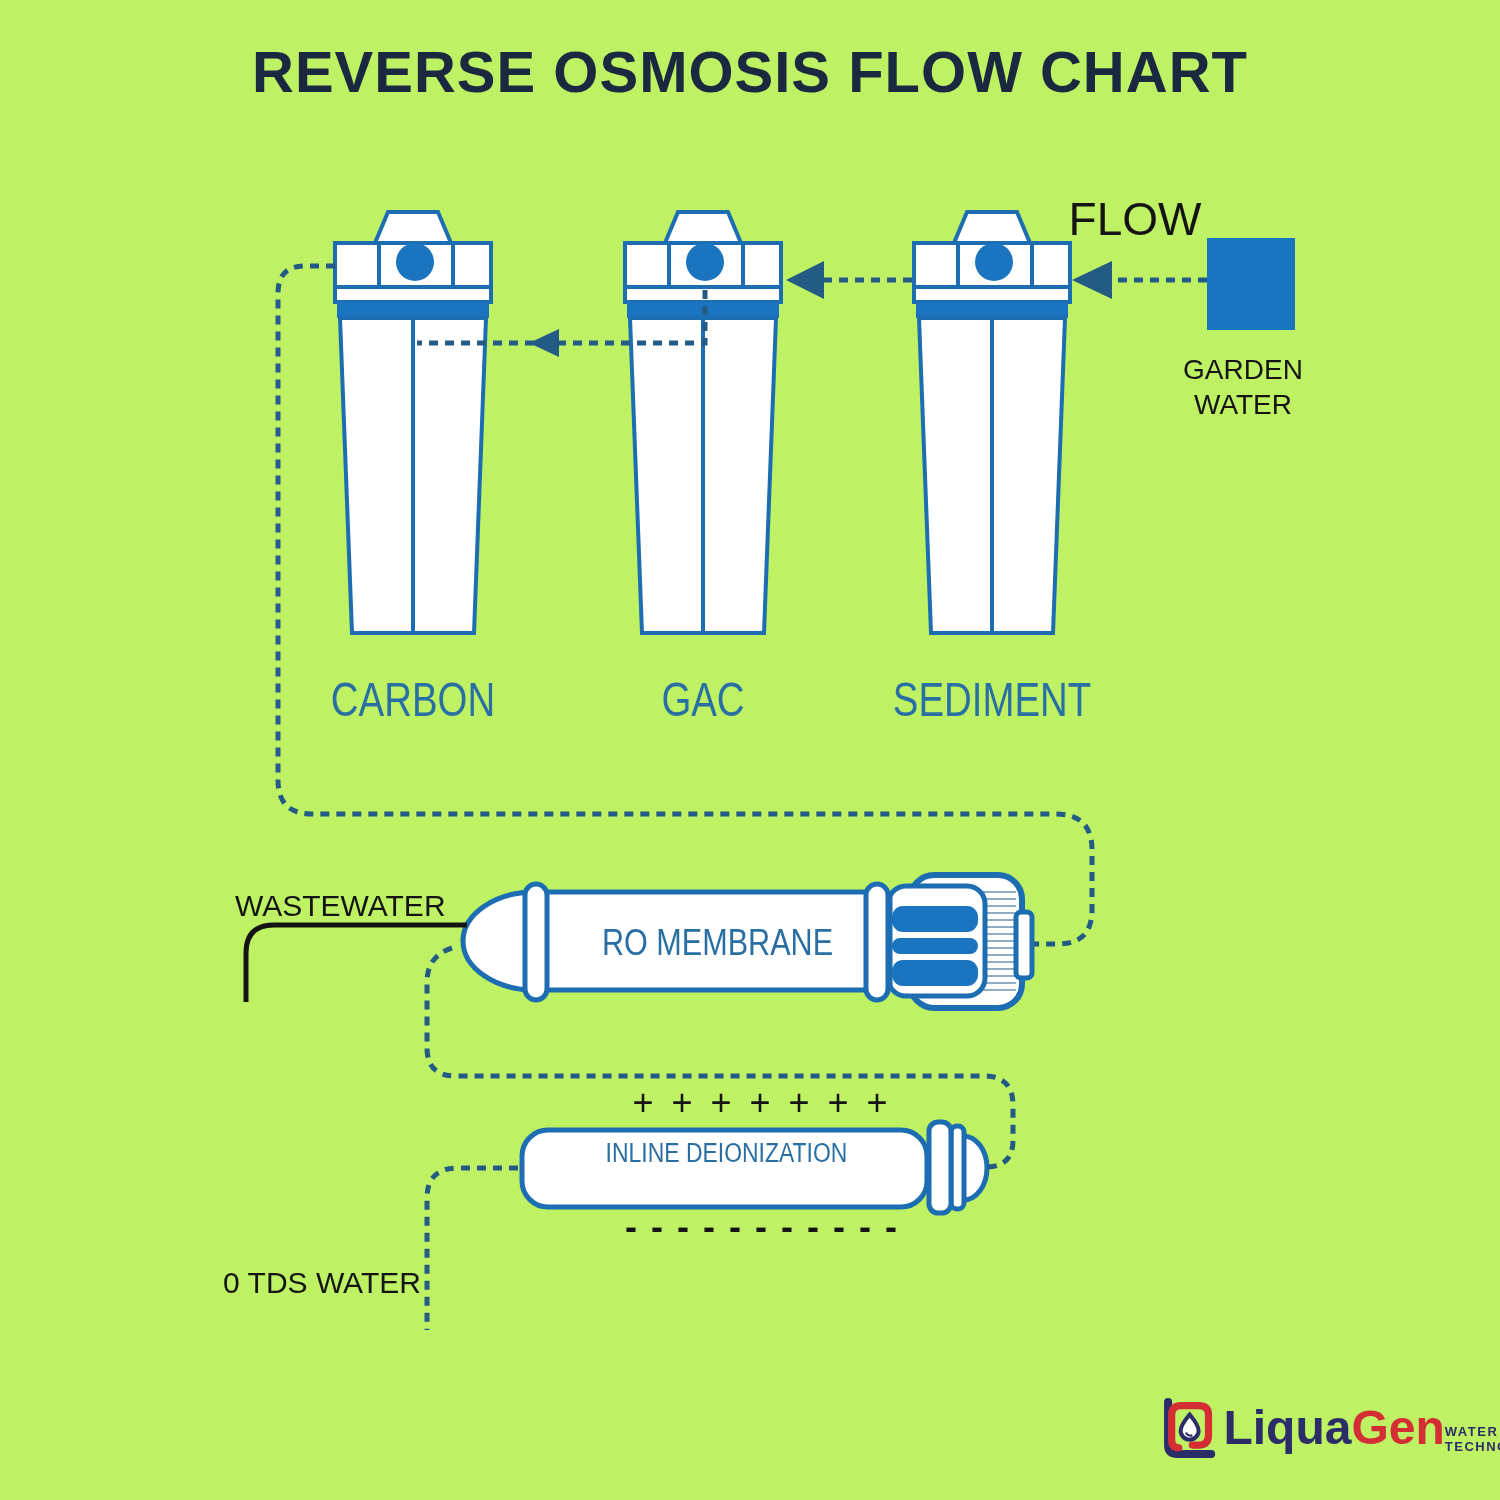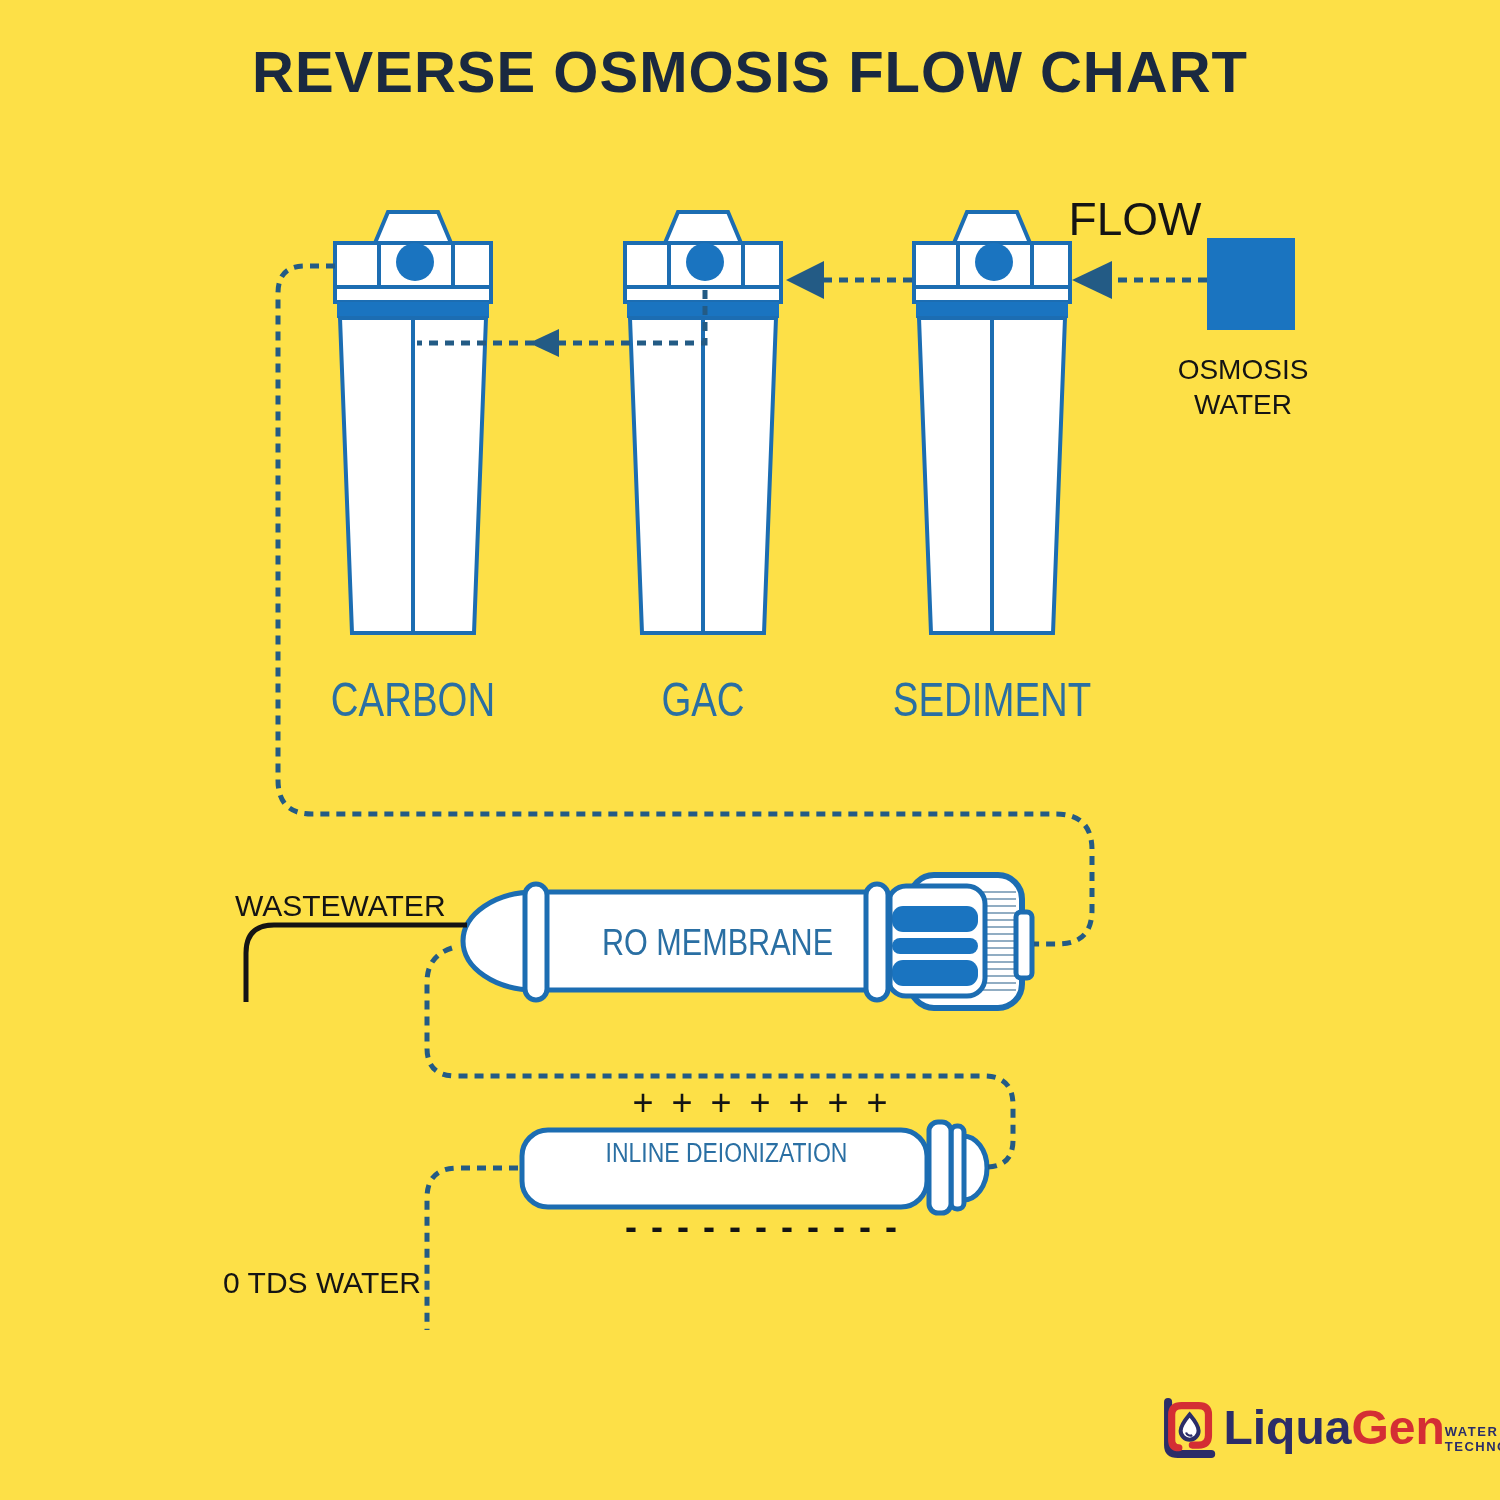--- a/index.html
+++ b/index.html
@@ -1,21 +1,21 @@
 <!DOCTYPE html>
 <html style="--outline-blue: #1c6db2; --fill-blue: #1a74c0; --dash-blue: #235b85; --label-blue: #2a6fa3; --title-navy: #1a2940; --ink-black: #141414; --logo-navy: #2b2d68; --logo-red: #d42e34;"><head>
 <meta charset="utf-8">
 <style>
   :root{
     --outline-blue:#1c6db2; --fill-blue:#1a74c0; --dash-blue:#235b85;
     --label-blue:#2a6fa3; --title-navy:#1a2940; --ink-black:#141414;
     --logo-navy:#2b2d68; --logo-red:#d42e34; --rib-blue:#6e93b0;
   }
   html,body{margin:0;padding:0;background:#fff;}
-  #canvas{position:relative;width:1500px;height:1500px;background:#fde047;overflow:hidden;
+  #canvas{position:relative;width:1500px;height:1500px;background:#bef264;overflow:hidden;
           font-family:"Liberation Sans",sans-serif;}
   #diagram{position:absolute;left:0;top:0;}
   .txt{position:absolute;text-align:center;white-space:nowrap;}
   .title{left:0;width:1500px;top:38px;font-size:58px;font-weight:800;letter-spacing:1px;
          color:var(--title-navy);}
   .flow{left:1050px;width:170px;top:192px;font-size:46px;font-weight:400;color:var(--ink-black);}
   .hoselabel{left:1153px;width:180px;top:352px;font-size:28px;font-weight:500;line-height:35px;
              color:var(--ink-black);}
   .canlabel{width:260px;top:672px;font-size:48px;font-weight:400;color:var(--label-blue);
             transform:scaleX(0.8);}
@@ -115,21 +115,21 @@
       <path class="dash" d="M452,948 Q427,956 427,982 L427,1048 Q427,1076 456,1076
                             L984,1076 Q1013,1076 1013,1105 L1013,1140 Q1013,1167 986,1167"></path>
       <path class="dash" d="M518,1168 L458,1168 Q427,1168 427,1198 L427,1330"></path>
     </g>
   </svg>
 
   <div class="txt title">REVERSE OSMOSIS FLOW CHART</div>
   <div class="txt flow">FLOW</div>
 
   <div class="txt hoselabel">
-    <div>OSMOSIS</div>
+    <div>GARDEN</div>
     <div>WATER</div>
   </div>
 
   <div class="txt canlabel c1">CARBON</div>
   <div class="txt canlabel c2">GAC</div>
   <div class="txt canlabel c3">SEDIMENT</div>
 
   <div class="txt waste">WASTEWATER</div>
   <div class="txt rolabel">RO MEMBRANE</div>
 

